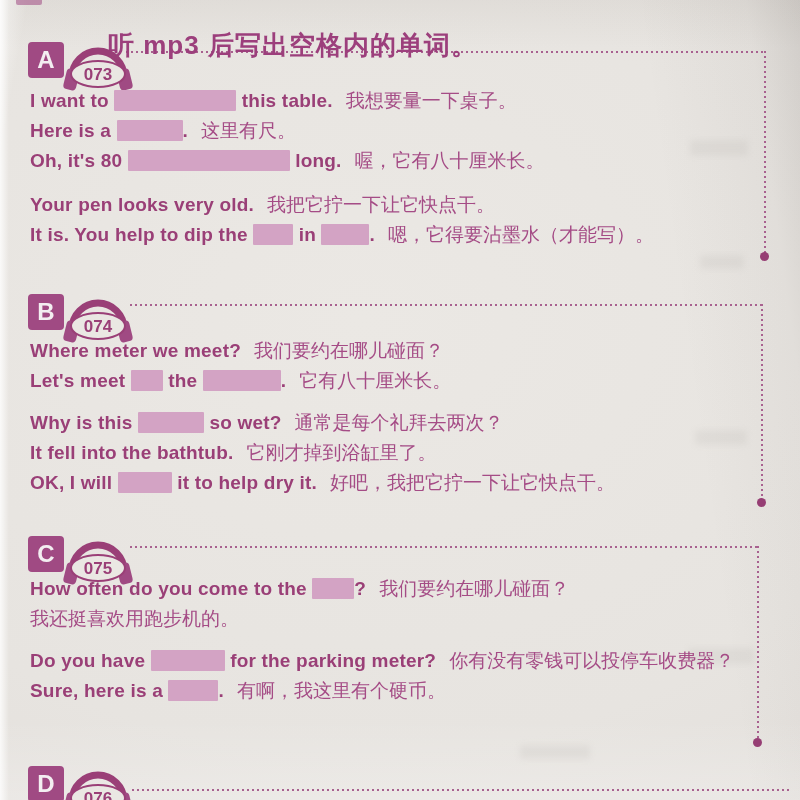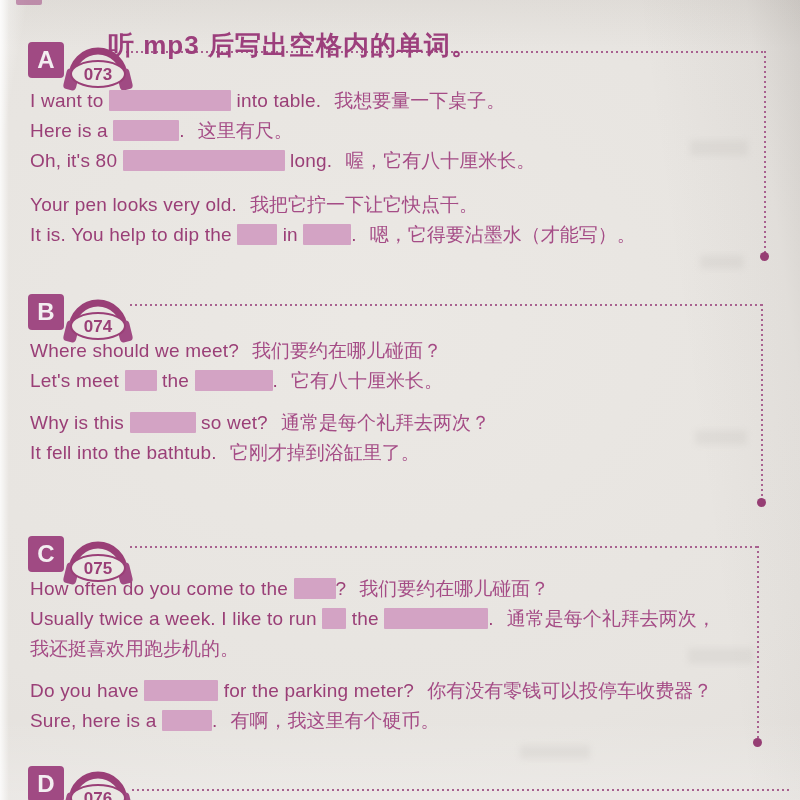--- a/index.html
+++ b/index.html
@@ -27,21 +27,21 @@
   .badge{position:absolute;left:0;top:12px;width:36px;height:36px;border-radius:4px;
     background:#a04a83;color:#f3eef1;font-size:24px;font-weight:bold;
     display:flex;align-items:center;justify-content:center;}
   .phones{position:absolute;left:34px;top:0;}
   .title{position:absolute;left:108px;top:20px;font-size:26px;font-weight:bold;color:#9c3f7c;letter-spacing:1px;margin-top:8px;}
   
   .lines{position:absolute;left:30px;right:14px;}
   .lines-a{top:86px;} .lines-b{top:336px;} .lines-c{top:574px;}
   .line{height:30px;line-height:30px;white-space:pre;font-size:19px;}
   .line.gap-sm{margin-top:12px;} .line.gap-md{margin-top:14px;} .line.gap-lg{margin-top:12px;}
-  .en{color:#9a3f77;font-weight:normal;letter-spacing:.2px;text-align:right;}
+  .en{color:#9a3f77;font-weight:bold;letter-spacing:.2px;text-align:right;}
   .cn{color:#a54c86;font-weight:normal;}
   .cn:not(:first-child){margin-left:13px;}
   .blank{display:inline-block;height:21px;vertical-align:-4px;background:#d3a3c4;border-radius:1px;}
   
   .ghost{position:absolute;background:#a8a49f;opacity:.14;filter:blur(3px);border-radius:2px;pointer-events:none;}
   .edge-strip{position:absolute;top:0;bottom:0;left:0;width:9px;
     background:linear-gradient(90deg,rgba(255,255,255,.8),rgba(255,255,255,0));pointer-events:none;}
   .topmark{position:absolute;left:16px;top:0;width:26px;height:5px;background:#a04a83;opacity:.55;border-radius:0 0 2px 2px;}
 </style>
 </head>
@@ -116,33 +116,33 @@
     <svg class="phones" width="72" height="66" viewBox="0 0 72 64">
       <path d="M10 46 A26 26 0 0 1 62 46" fill="none" stroke="#9a3f77" stroke-width="7" stroke-linecap="round"></path>
       <rect x="3" y="38" width="13" height="21" rx="4" fill="#a04a83" transform="rotate(14 9.5 48)"></rect>
       <rect x="56" y="38" width="13" height="21" rx="4" fill="#a04a83" transform="rotate(-14 62.5 48)"></rect>
       <ellipse cx="36" cy="43" rx="27" ry="13" fill="#eae7e3" stroke="#9a3f77" stroke-width="2"></ellipse>
       <text x="36" y="49" text-anchor="middle" font-size="17" font-weight="bold" fill="#9a3f77">076</text>
     </svg>
   </div>
 
   <div class="lines lines-a">
-      <div class="line"><span class="en">I want to </span><span class="blank" style="width: 122px;"></span><span class="en"> into table.</span><span class="cn">我想要量一下桌子。</span></div>
+      <div class="line"><span class="en">I want to </span><span class="blank" style="width: 122px;"></span><span class="en"> this table.</span><span class="cn">我想要量一下桌子。</span></div>
       <div class="line"><span class="en">Here is a </span><span class="blank" style="width: 66px;"></span><span class="en">.</span><span class="cn">这里有尺。</span></div>
       <div class="line"><span class="en">Oh, it's 80 </span><span class="blank" style="width: 162px;"></span><span class="en"> long.</span><span class="cn">喔，它有八十厘米长。</span></div>
       <div class="line gap-md"><span class="en">Your pen looks very old.</span><span class="cn">我把它拧一下让它快点干。</span></div>
       <div class="line"><span class="en">It is. You help to dip the </span><span class="blank" style="width: 40px;"></span><span class="en"> in </span><span class="blank" style="width: 48px;"></span><span class="en">.</span><span class="cn">嗯，它得要沾墨水（才能写）。</span></div>
     </div>
   <div class="lines lines-b">
-      <div class="line"><span class="en">Where should we meet?</span><span class="cn">我们要约在哪儿碰面？</span></div>
+      <div class="line"><span class="en">Where meter we meet?</span><span class="cn">我们要约在哪儿碰面？</span></div>
       <div class="line"><span class="en">Let's meet </span><span class="blank" style="width: 32px;"></span><span class="en"> the </span><span class="blank" style="width: 78px;"></span><span class="en">.</span><span class="cn">它有八十厘米长。</span></div>
       <div class="line gap-sm"><span class="en">Why is this </span><span class="blank" style="width: 66px;"></span><span class="en"> so wet?</span><span class="cn">通常是每个礼拜去两次？</span></div>
       <div class="line"><span class="en">It fell into the bathtub.</span><span class="cn">它刚才掉到浴缸里了。</span></div>
+      <div class="line"><span class="en">OK, I will </span><span class="blank" style="width: 54px;"></span><span class="en"> it to help dry it.</span><span class="cn">好吧，我把它拧一下让它快点干。</span></div>
     </div>
   <div class="lines lines-c">
       <div class="line"><span class="en">How often do you come to the </span><span class="blank" style="width: 42px;"></span><span class="en">?</span><span class="cn">我们要约在哪儿碰面？</span></div>
-      <div class="line"><span class="en">Usually twice a week. I like to run </span><span class="blank" style="width: 24px;"></span><span class="en"> the </span><span class="blank" style="width: 104px;"></span><span class="en">.</span><span class="cn">通常是每个礼拜去两次，</span></div>
       <div class="line"><span class="cn">我还挺喜欢用跑步机的。</span></div>
       <div class="line gap-lg"><span class="en">Do you have </span><span class="blank" style="width: 74px;"></span><span class="en"> for the parking meter?</span><span class="cn">你有没有零钱可以投停车收费器？</span></div>
       <div class="line"><span class="en">Sure, here is a </span><span class="blank" style="width: 50px;"></span><span class="en">.</span><span class="cn">有啊，我这里有个硬币。</span></div>
     </div>
 
 </div>
 
 </body></html>

